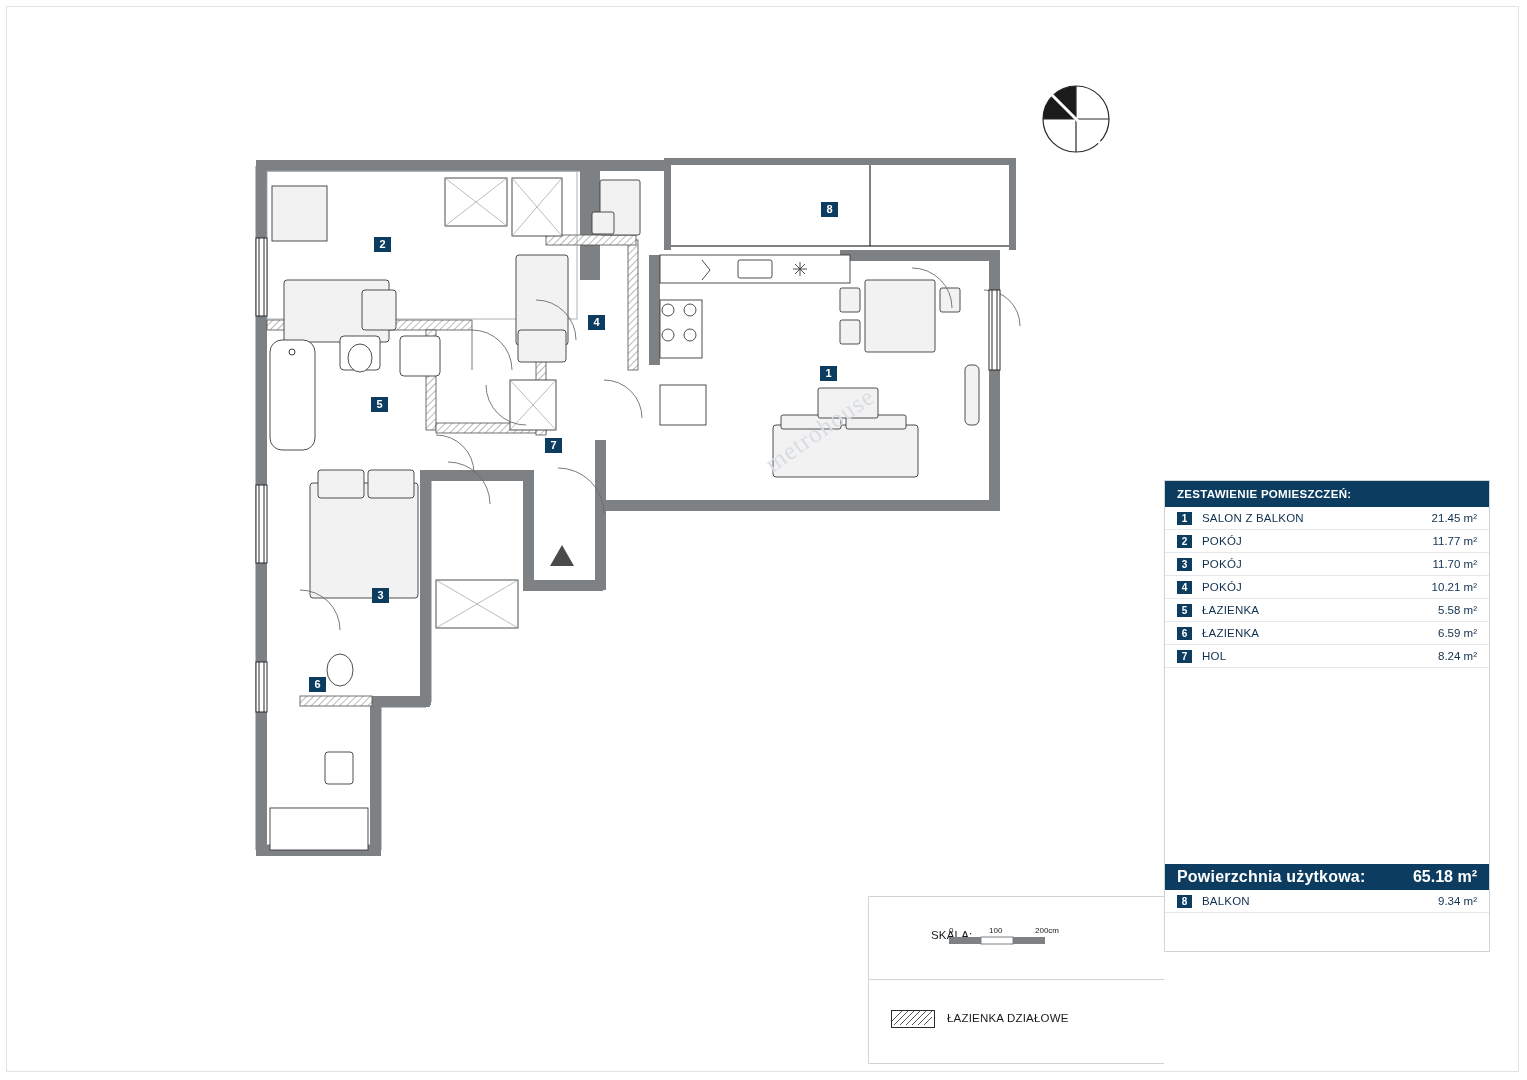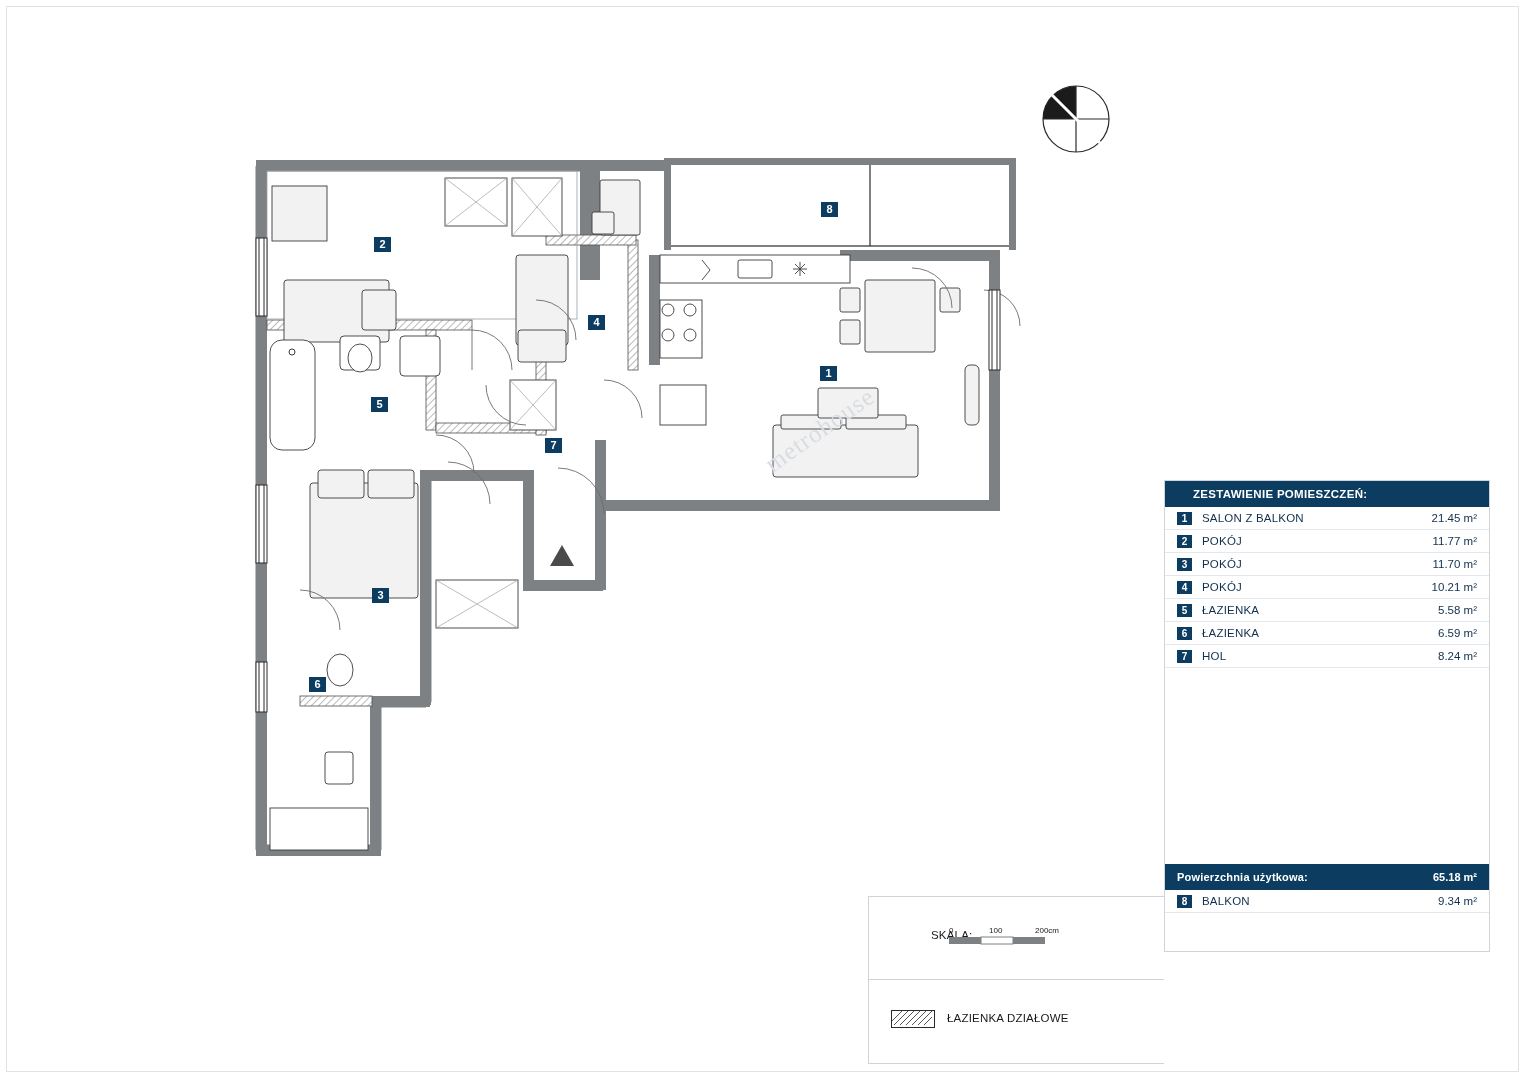--- a/index.html
+++ b/index.html
@@ -85,21 +85,21 @@
     border: 1px solid #cfd4da;
     box-sizing: border-box;
     background: #fff;
   }
   .legend-head {
     background: #0d3c61;
     color: #fff;
     font-size: 11.5px;
     font-weight: bold;
     letter-spacing: 0.3px;
-    padding: 7px 0 7px 28px;
+    padding: 7px 0 7px 12px;
   }
   .legend-row {
     display: flex;
     align-items: center;
     height: 23px;
     border-bottom: 1px solid #e4e8ec;
     padding: 0 12px 0 12px;
     box-sizing: border-box;
   }
   .legend-row .num {
@@ -130,21 +130,21 @@
     height: 196px;
   }
   .legend-total {
     background: #0d3c61;
     color: #fff;
     display: flex;
     align-items: center;
     height: 26px;
     padding: 0 12px;
     box-sizing: border-box;
-    font-size: 11px;
+    font-size: 16px;
     font-weight: bold;
   }
   .legend-total .t-label { flex: 1 1 auto; letter-spacing: 0.2px;}
   .legend-total .t-val { flex: 0 0 auto; }
   .legend-foot-spacer {
     height: 38px;
   }
 
   
   .scalebox {

